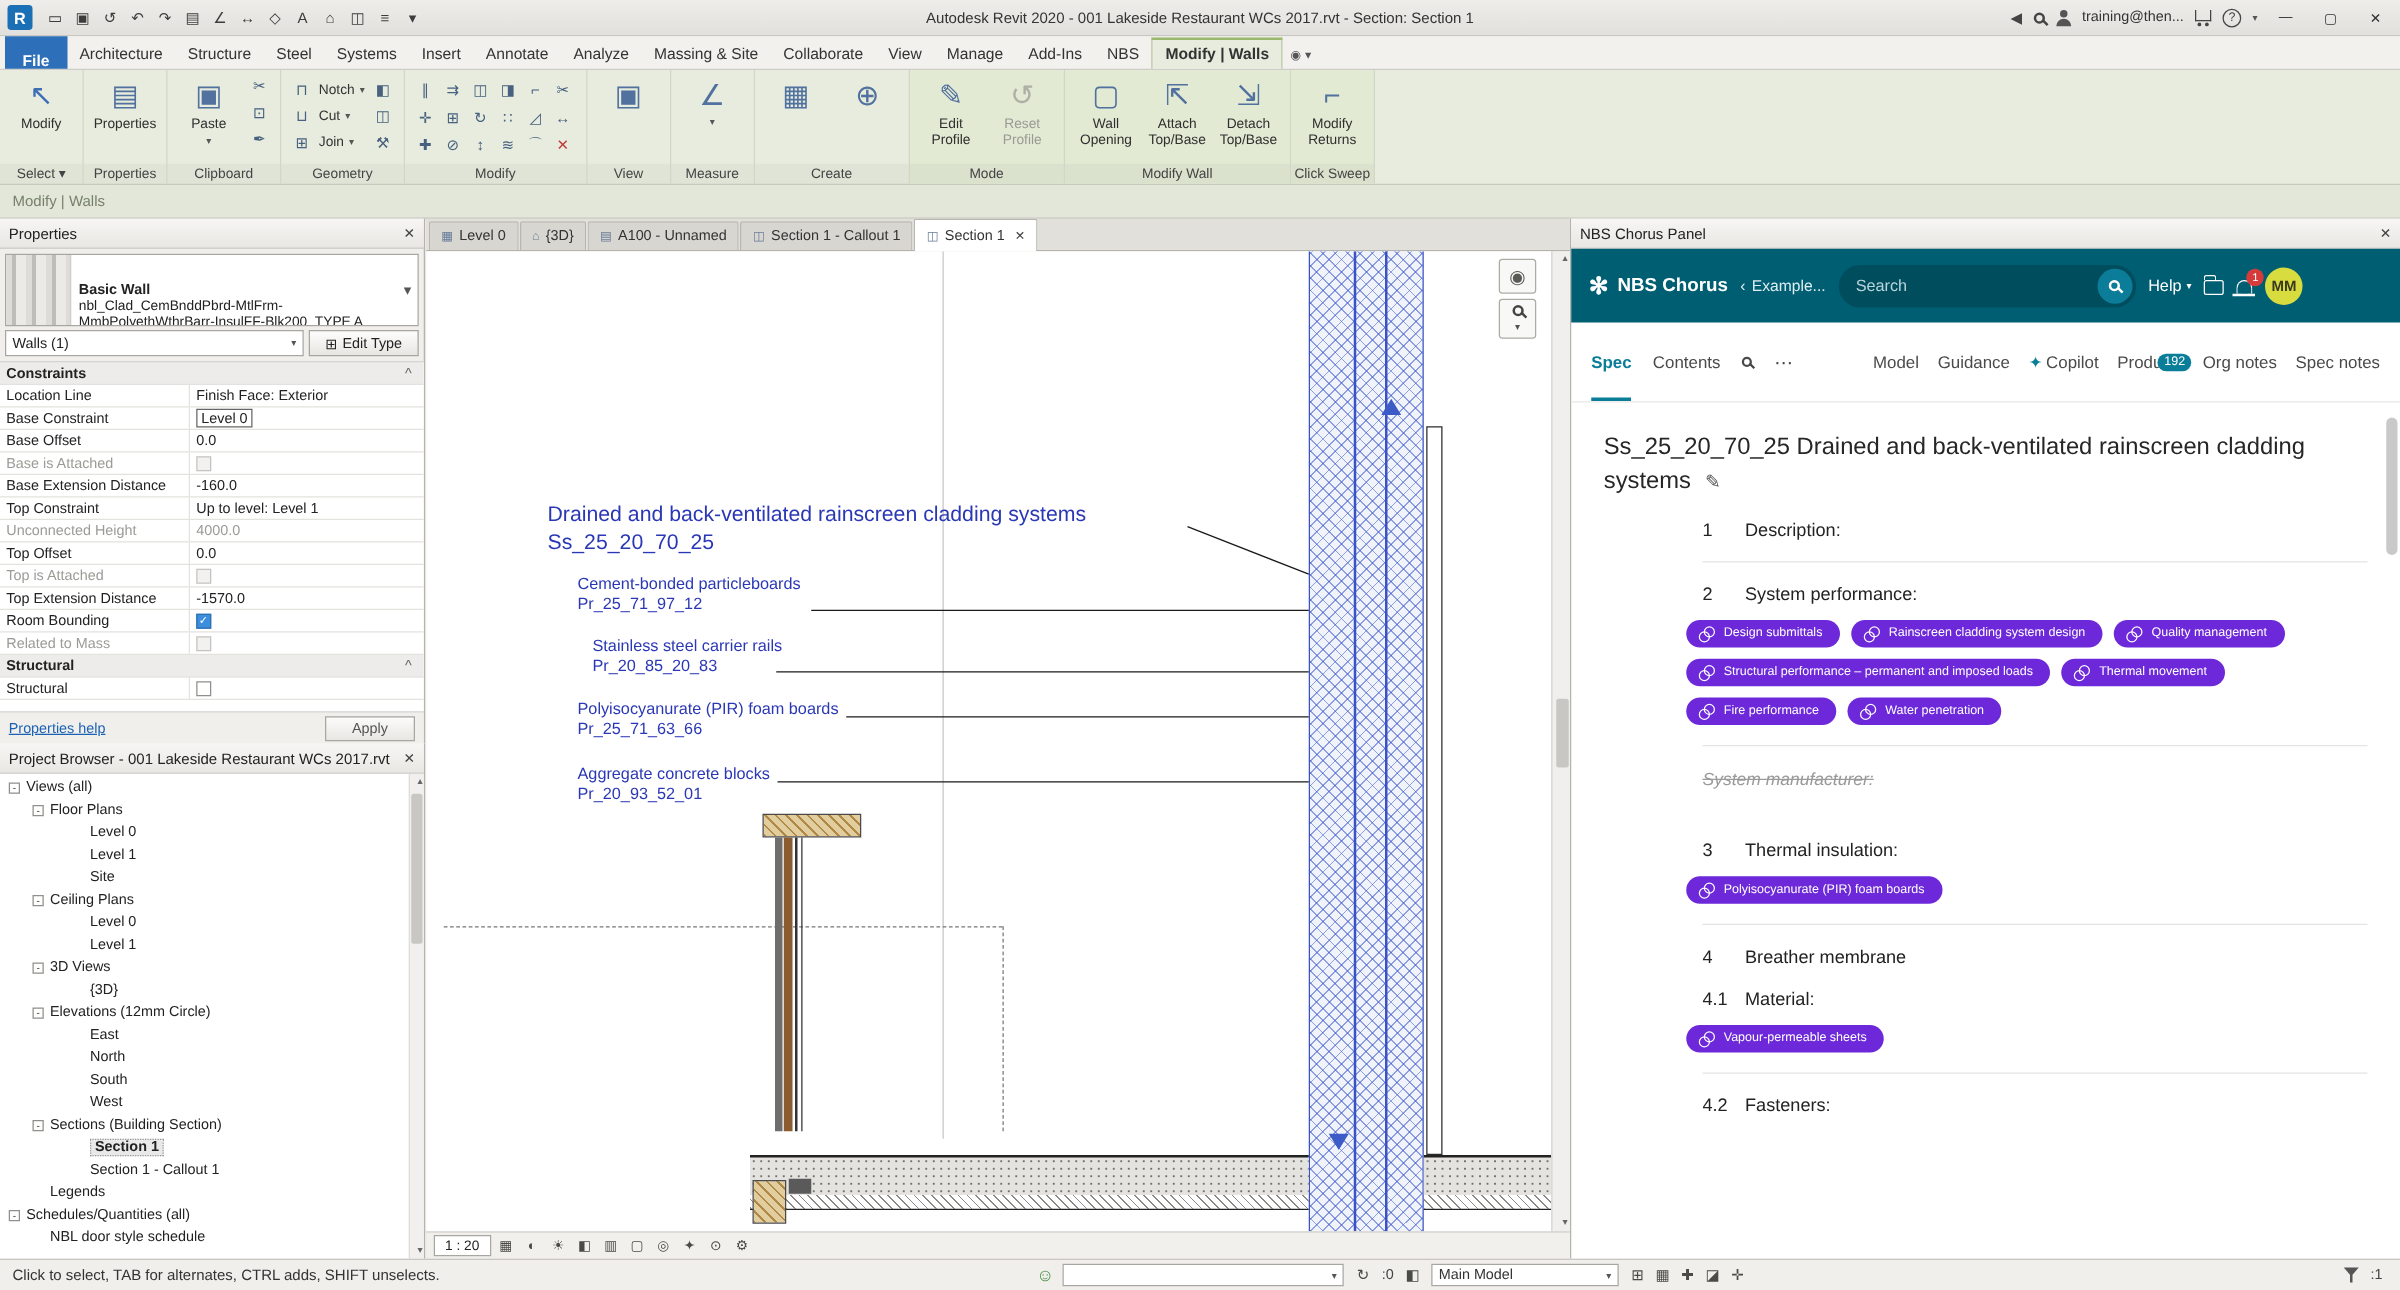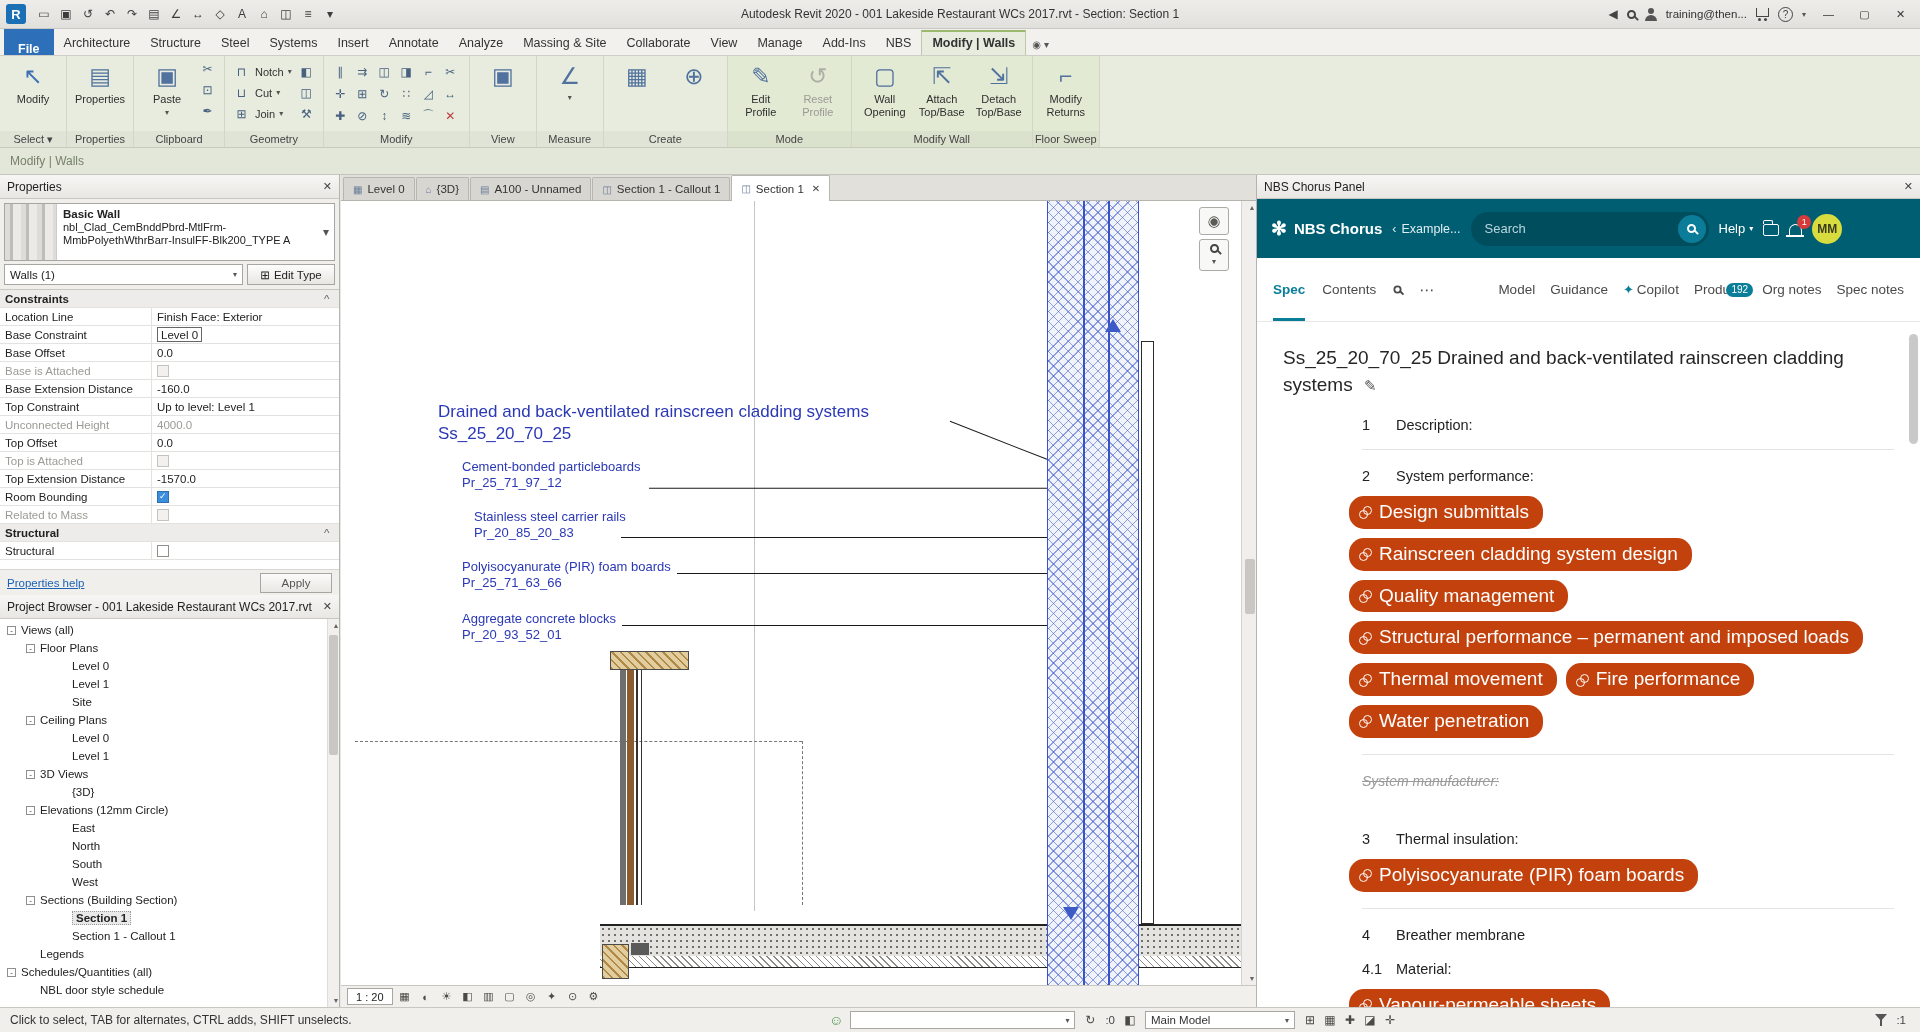--- a/index.html
+++ b/index.html
@@ -52,21 +52,21 @@
   #optionsbar{position:absolute;top:148px;left:0;right:0;height:27px;background:#E3E7D9;border-bottom:1px solid #C6C4BF;line-height:26px;padding-left:10px;font-size:12px;color:#76816B}
 
   
   .panel-head{height:24px;background:linear-gradient(#F7F6F4,#E9E7E3);border-bottom:1px solid #C9C7C2;display:flex;align-items:center;padding:0 7px;font-size:12px;color:#222;flex:none}
   .panel-head .x{margin-left:auto;font-size:11px;color:#444}
 
   
   #props{position:absolute;left:0;top:175px;width:340px;height:420px;background:#F0EFEC;border-right:1px solid #B5B3AE;display:flex;flex-direction:column}
   .type-selector{margin:4px 4px 3px;border:1px solid #A8A6A1;background:#fff;display:flex;height:58px}
   .type-preview{width:52px;border-right:1px solid #CCC;background:repeating-linear-gradient(90deg,#DEDCD8 0 5px,#BFBDB8 5px 8px,#ECEAE6 8px 16px)}
-  .type-text{flex:1;padding:4px 6px;font-size:11px;line-height:13px;overflow:hidden}
+  .type-text{flex:1;padding:22px 6px;font-size:11px;line-height:13px;overflow:hidden}
   .type-text .fam{font-weight:bold;font-size:11.5px}
   .type-caret{width:16px;display:flex;align-items:center;justify-content:center;color:#555}
   .sel-row{display:flex;gap:4px;margin:0 4px 4px}
   .combo{flex:1;height:21px;border:1px solid #A8A6A1;background:#fff;display:flex;align-items:center;padding:0 5px;font-size:11.5px}
   .combo .caret{margin-left:auto}
   .edit-type-btn{width:88px;height:21px;border:1px solid #A8A6A1;background:linear-gradient(#FDFDFD,#E8E6E2);display:flex;align-items:center;justify-content:center;gap:4px;font-size:11.5px}
   .prop-grid{flex:1;background:#fff;border-top:1px solid #C9C7C2;overflow:hidden}
   .prow{display:flex;height:18px;border-bottom:1px solid #E4E2DE;font-size:11.5px;align-items:center}
   .plabel{width:152px;padding-left:5px;border-right:1px solid #E4E2DE;white-space:nowrap;overflow:hidden;height:100%;display:flex;align-items:center}
   .pvalue{flex:1;padding-left:5px;display:flex;align-items:center;height:100%}
@@ -177,21 +177,21 @@
   .tab-badge{position:absolute;top:1px;right:-6px;background:#0A7E99;color:#fff;border-radius:9px;font-size:10px;padding:1px 5px;line-height:12px}
   .more-ic{font-size:15px;color:#4A4A4A;letter-spacing:1px}
   .nbs-content{flex:1;padding:22px 26px 0;position:relative;overflow:hidden;font-size:14px;color:#333}
   .nbs-title{font-size:19px;line-height:27px;color:#262626;max-width:600px}
   .pencil{color:#555;font-size:15px;margin-left:6px}
   .sec{margin-left:66px;margin-top:18px}
   .sec-head{display:flex;gap:12px;align-items:baseline;font-size:14.5px;color:#222;padding-left:13px}
   .sec-head .num{min-width:22px}
   .sec-body{margin-top:12px;color:#333}
   .pill-row{display:flex;flex-wrap:wrap;gap:9px;margin-top:12px;max-width:560px}
-  .pill{display:inline-flex;align-items:center;gap:7px;background:#c2410c;color:#fff;border-radius:15px;padding:5px 14px 5px 10px;font-size:19px;line-height:1.2;white-space:nowrap}
+  .pill{display:inline-flex;align-items:center;gap:7px;background:#6d28d9;color:#fff;border-radius:15px;padding:5px 14px 5px 10px;font-size:10px;line-height:1.2;white-space:nowrap}
   .link-ic{position:relative;width:13px;height:12px;display:inline-block;flex:none}
   .link-ic::before,.link-ic::after{content:"";position:absolute;width:7px;height:7px;border:1.4px solid #fff;border-radius:50%}
   .link-ic::before{left:0;top:4px}
   .link-ic::after{right:0;top:0}
   hr.div{border:none;border-top:1px solid #E4E4E4;margin:16px 0 0 13px}
   .manu{margin-left:79px;margin-top:18px;margin-bottom:42px;color:#9A9A9A;font-style:italic;text-decoration:line-through}
   .nbs-vscroll{position:absolute;right:2px;top:4px;bottom:4px;width:9px}
   .nbs-vscroll .thumb{position:absolute;left:0;right:0;top:8px;height:110px;background:#C9C9C9;border-radius:5px}
 
   
@@ -426,21 +426,21 @@
     <div class="rpanel-label">Modify Wall</div>
   </div>
 
   <div class="rpanel ctx">
     <div class="rpanel-body">
       <div class="big-btn">
         <span class="bicon">⌐</span>
         <span>Modify Returns</span>
       </div>
     </div>
-    <div class="rpanel-label">Floor Sweep</div>
+    <div class="rpanel-label">Click Sweep</div>
   </div>
 </div>
 
 <div id="optionsbar">Modify | Walls</div>
 
 <div id="props">
   <div class="panel-head">
     <span>Properties</span>
     <span class="x">✕</span>
   </div>

